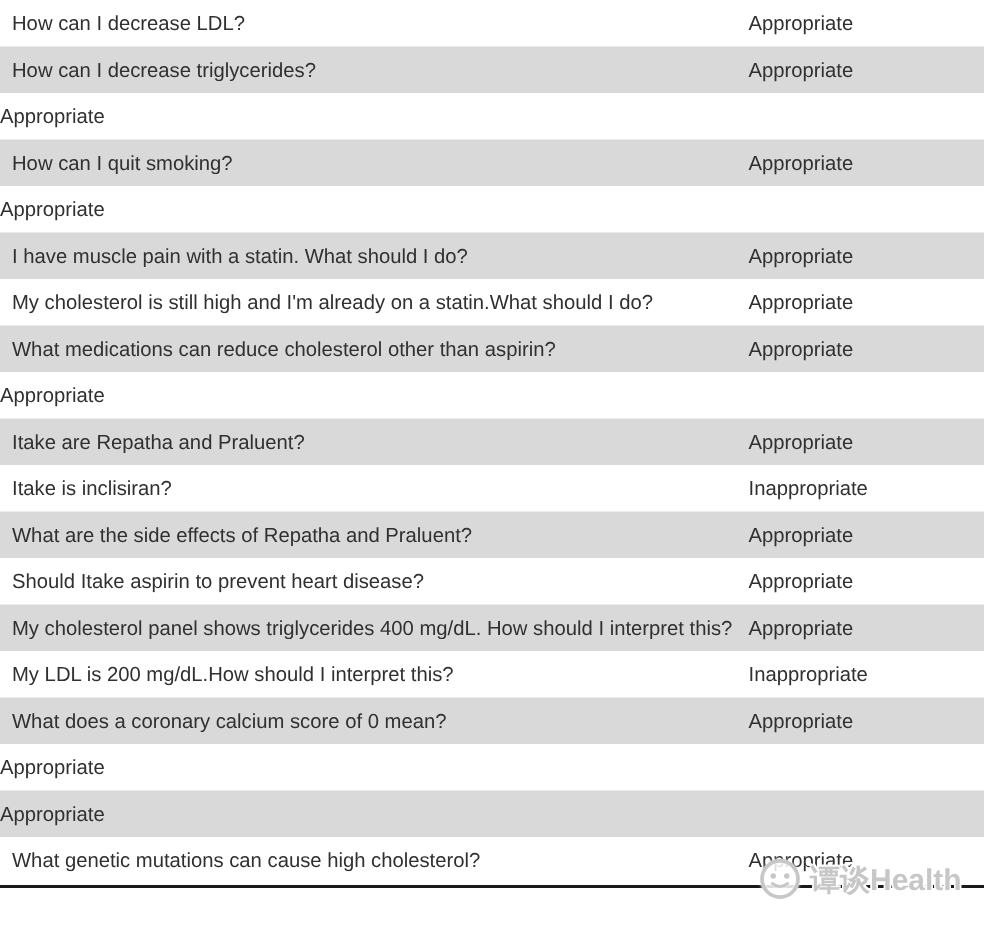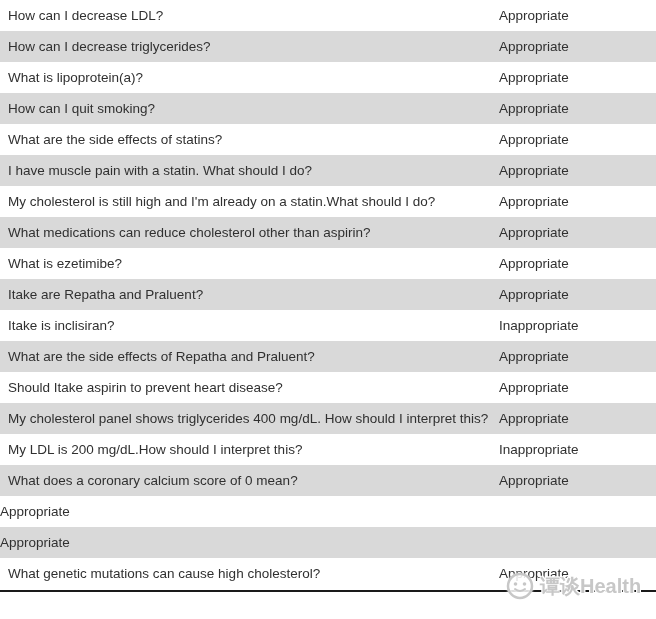--- a/index.html
+++ b/index.html
@@ -97,45 +97,42 @@
   <div class="qa-table">
       <div class="row">
         <div class="cell question">How can I decrease LDL?</div>
         <div class="cell rating">Appropriate</div>
       </div>
       <div class="row alt">
         <div class="cell question">How can I decrease triglycerides?</div>
         <div class="cell rating">Appropriate</div>
       </div>
       <div class="row">
-        <div class="cell question">What is lipoprotein(a)?</div>
         <div class="cell rating">Appropriate</div>
       </div>
       <div class="row alt">
         <div class="cell question">How can I quit smoking?</div>
         <div class="cell rating">Appropriate</div>
       </div>
       <div class="row">
-        <div class="cell question">What are the side effects of statins?</div>
         <div class="cell rating">Appropriate</div>
       </div>
       <div class="row alt">
         <div class="cell question">I have muscle pain with a statin. What should I do?</div>
         <div class="cell rating">Appropriate</div>
       </div>
       <div class="row">
         <div class="cell question">My cholesterol is still high and I'm already on a statin.What should I do?</div>
         <div class="cell rating">Appropriate</div>
       </div>
       <div class="row alt">
         <div class="cell question">What medications can reduce cholesterol other than aspirin?</div>
         <div class="cell rating">Appropriate</div>
       </div>
       <div class="row">
-        <div class="cell question">What is ezetimibe?</div>
         <div class="cell rating">Appropriate</div>
       </div>
       <div class="row alt">
         <div class="cell question">Itake are Repatha and Praluent?</div>
         <div class="cell rating">Appropriate</div>
       </div>
       <div class="row">
         <div class="cell question">Itake is inclisiran?</div>
         <div class="cell rating">Inappropriate</div>
       </div>

